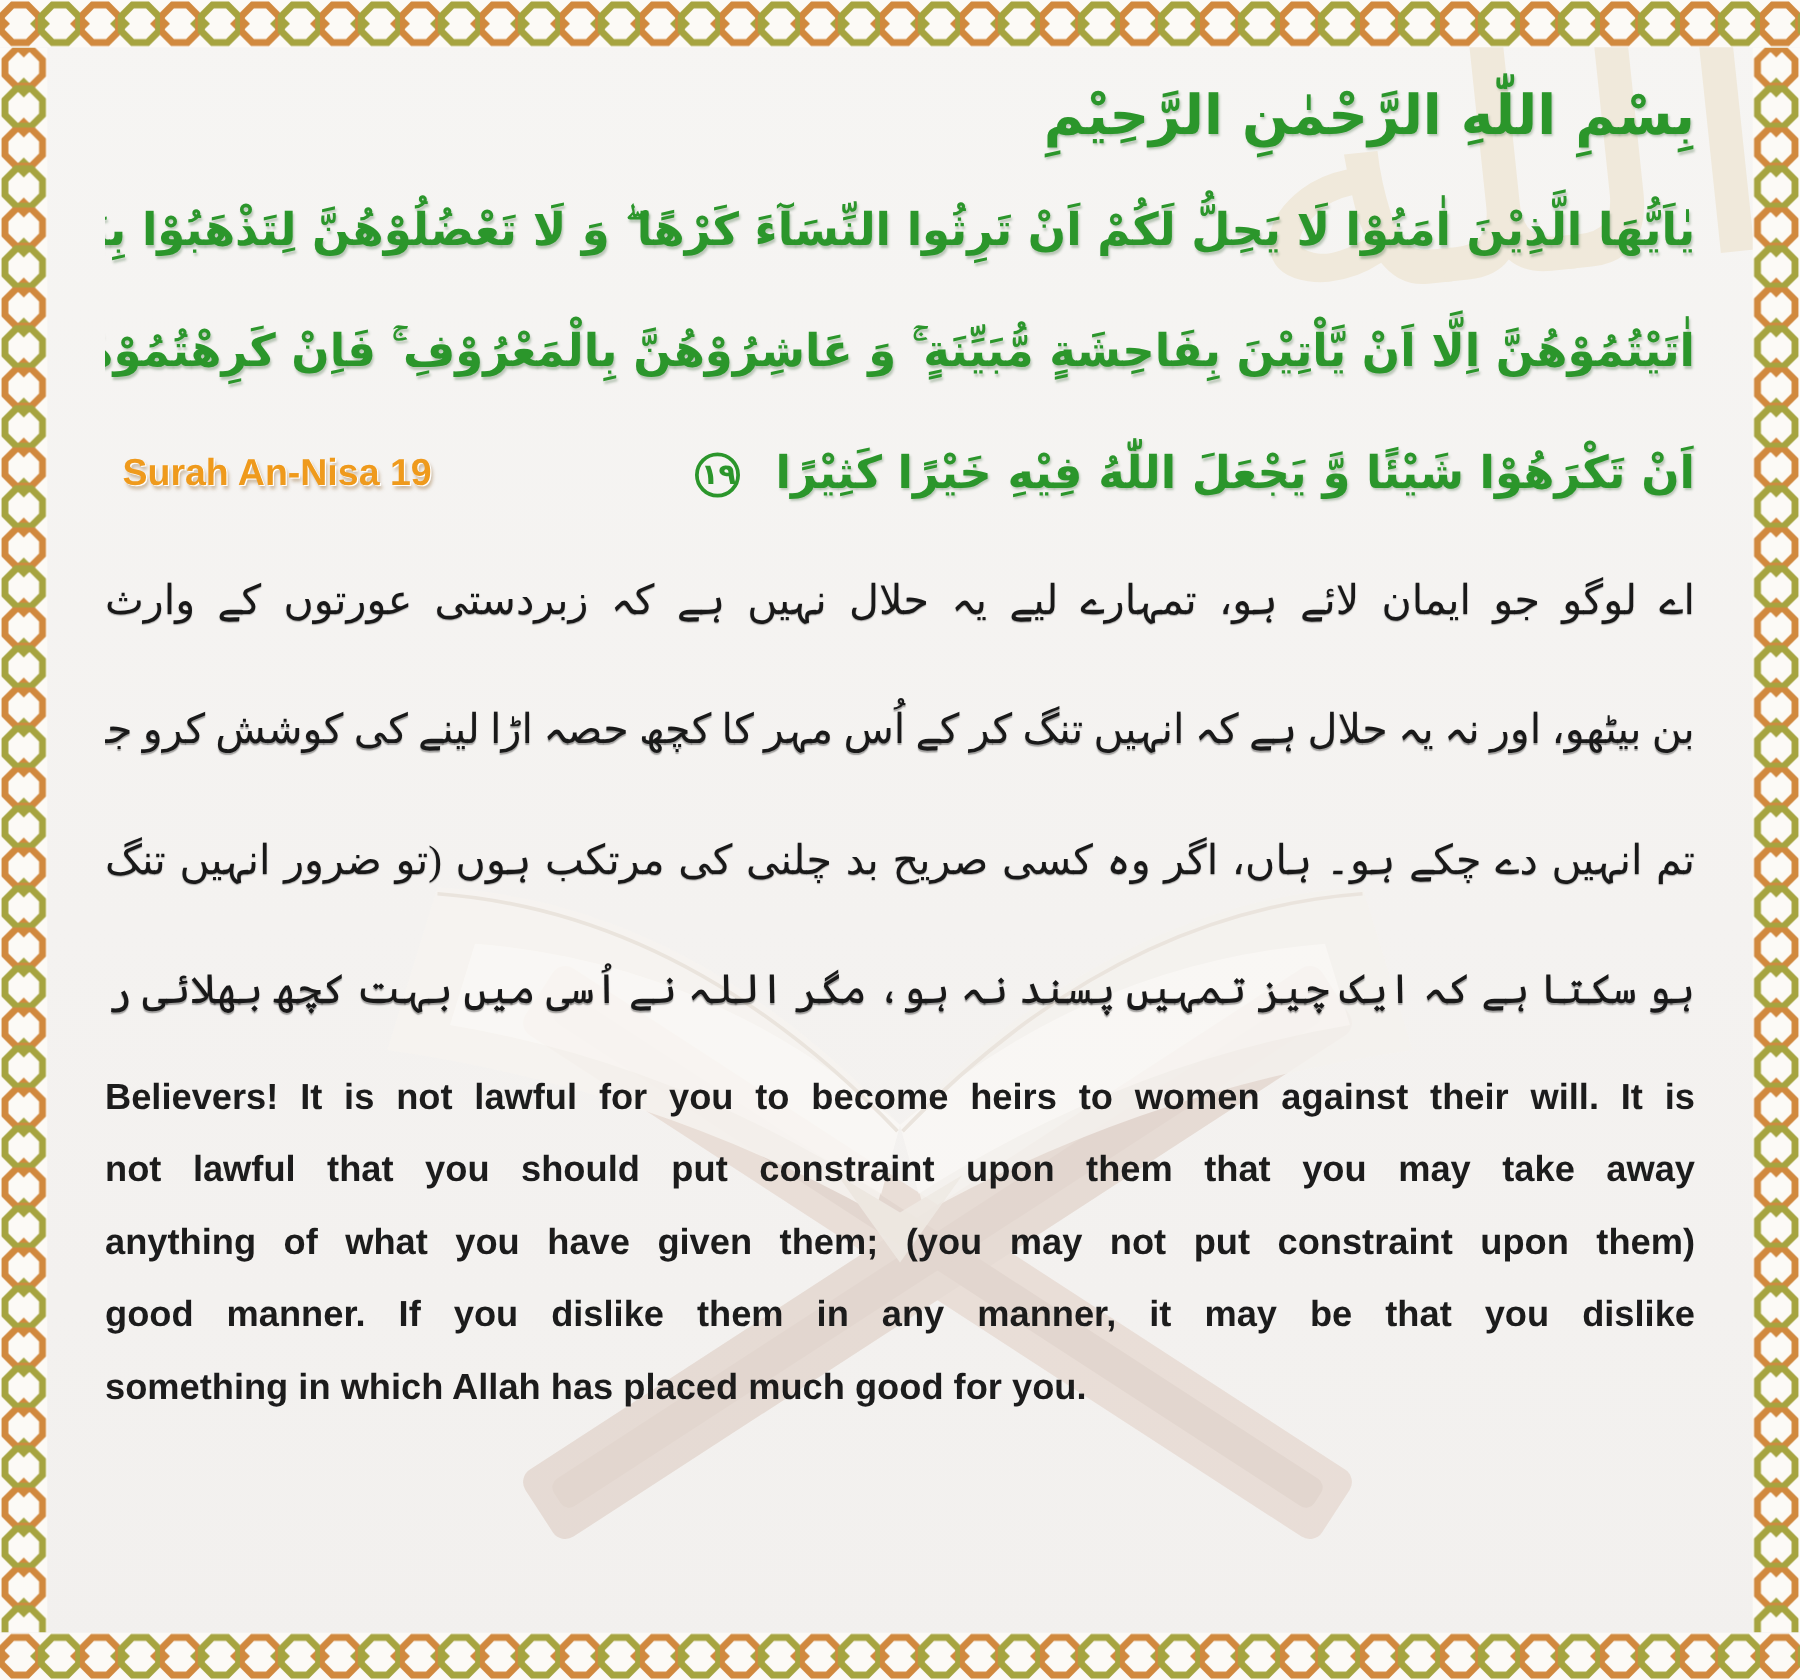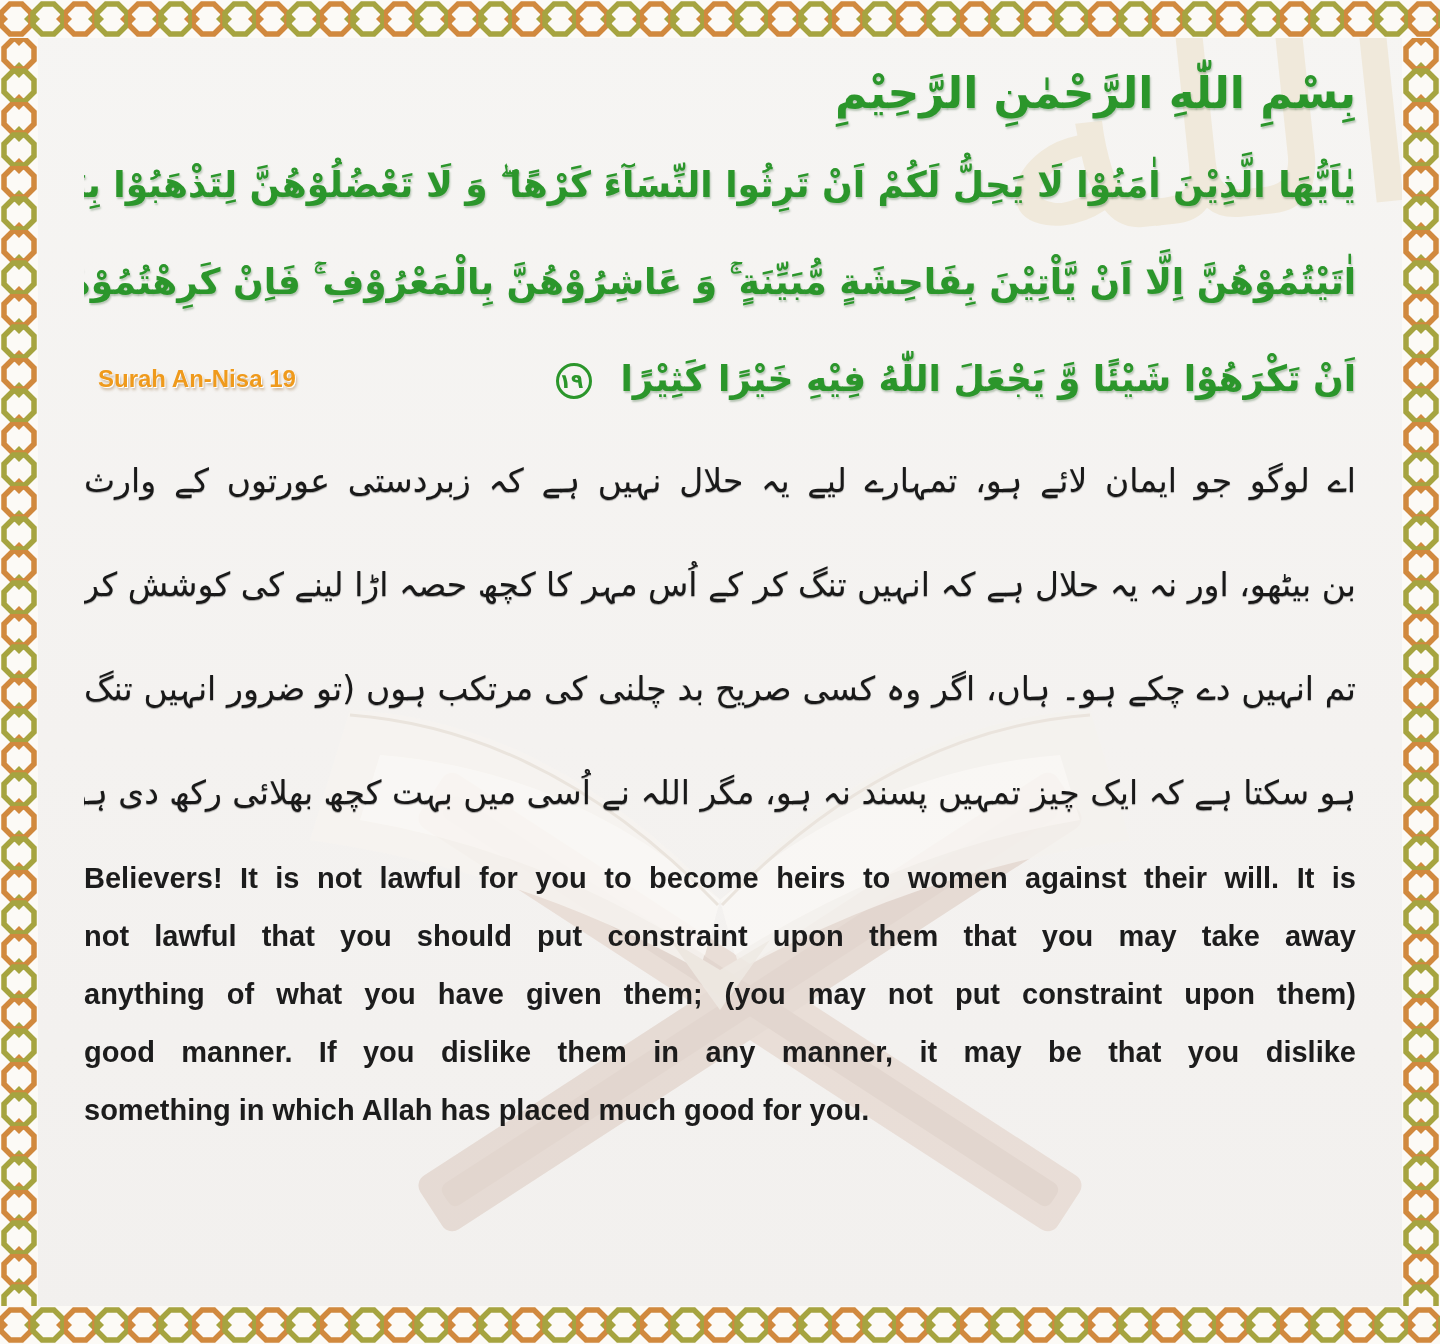--- a/index.html
+++ b/index.html
@@ -69,21 +69,21 @@
   }
 
   .verse-row {
     height: 97px;
     display: flex;
     align-items: center;
     justify-content: space-between;
   }
   .surah-label {
     font-family: "Liberation Sans", sans-serif;
-    font-size: 24px;
+    font-size: 30px;
     font-weight: bold;
     color: #ef9a1c;
     text-shadow: 1px 1px 0 #ffffff, 2px 3px 3px rgba(120, 70, 0, 0.35);
     white-space: nowrap;
     padding-left: 14px;
   }
   .arabic-line-end {
     direction: rtl;
     font-size: 36px;
     font-weight: bold;
@@ -91,30 +91,30 @@
     text-shadow: 1px 2px 2px rgba(40, 90, 40, 0.30);
     white-space: nowrap;
     text-align: right;
   }
   .verse-badge {
     display: inline-block;
     width: 36px; height: 36px;
     border: 3px solid #2b962b;
     border-radius: 50%;
     line-height: 31px;
-    text-align: left;
-    font-size: 20px;
+    text-align: right;
+    font-size: 23px;
     font-weight: bold;
     color: #2b962b;
     margin-inline-start: 16px;
     vertical-align: middle;
     text-shadow: none;
   }
 
-  .urdu-block { margin-top: 2px; }
+  .urdu-block { margin-top: 2px; font-family: Liberation Serif, serif; }
   .urdu-line {
     direction: rtl;
     font-size: 33px;
     color: #191919;
     height: 104px;
     line-height: 104px;
     text-align: justify;
     text-align-last: justify;
     white-space: nowrap;
     overflow: hidden;

